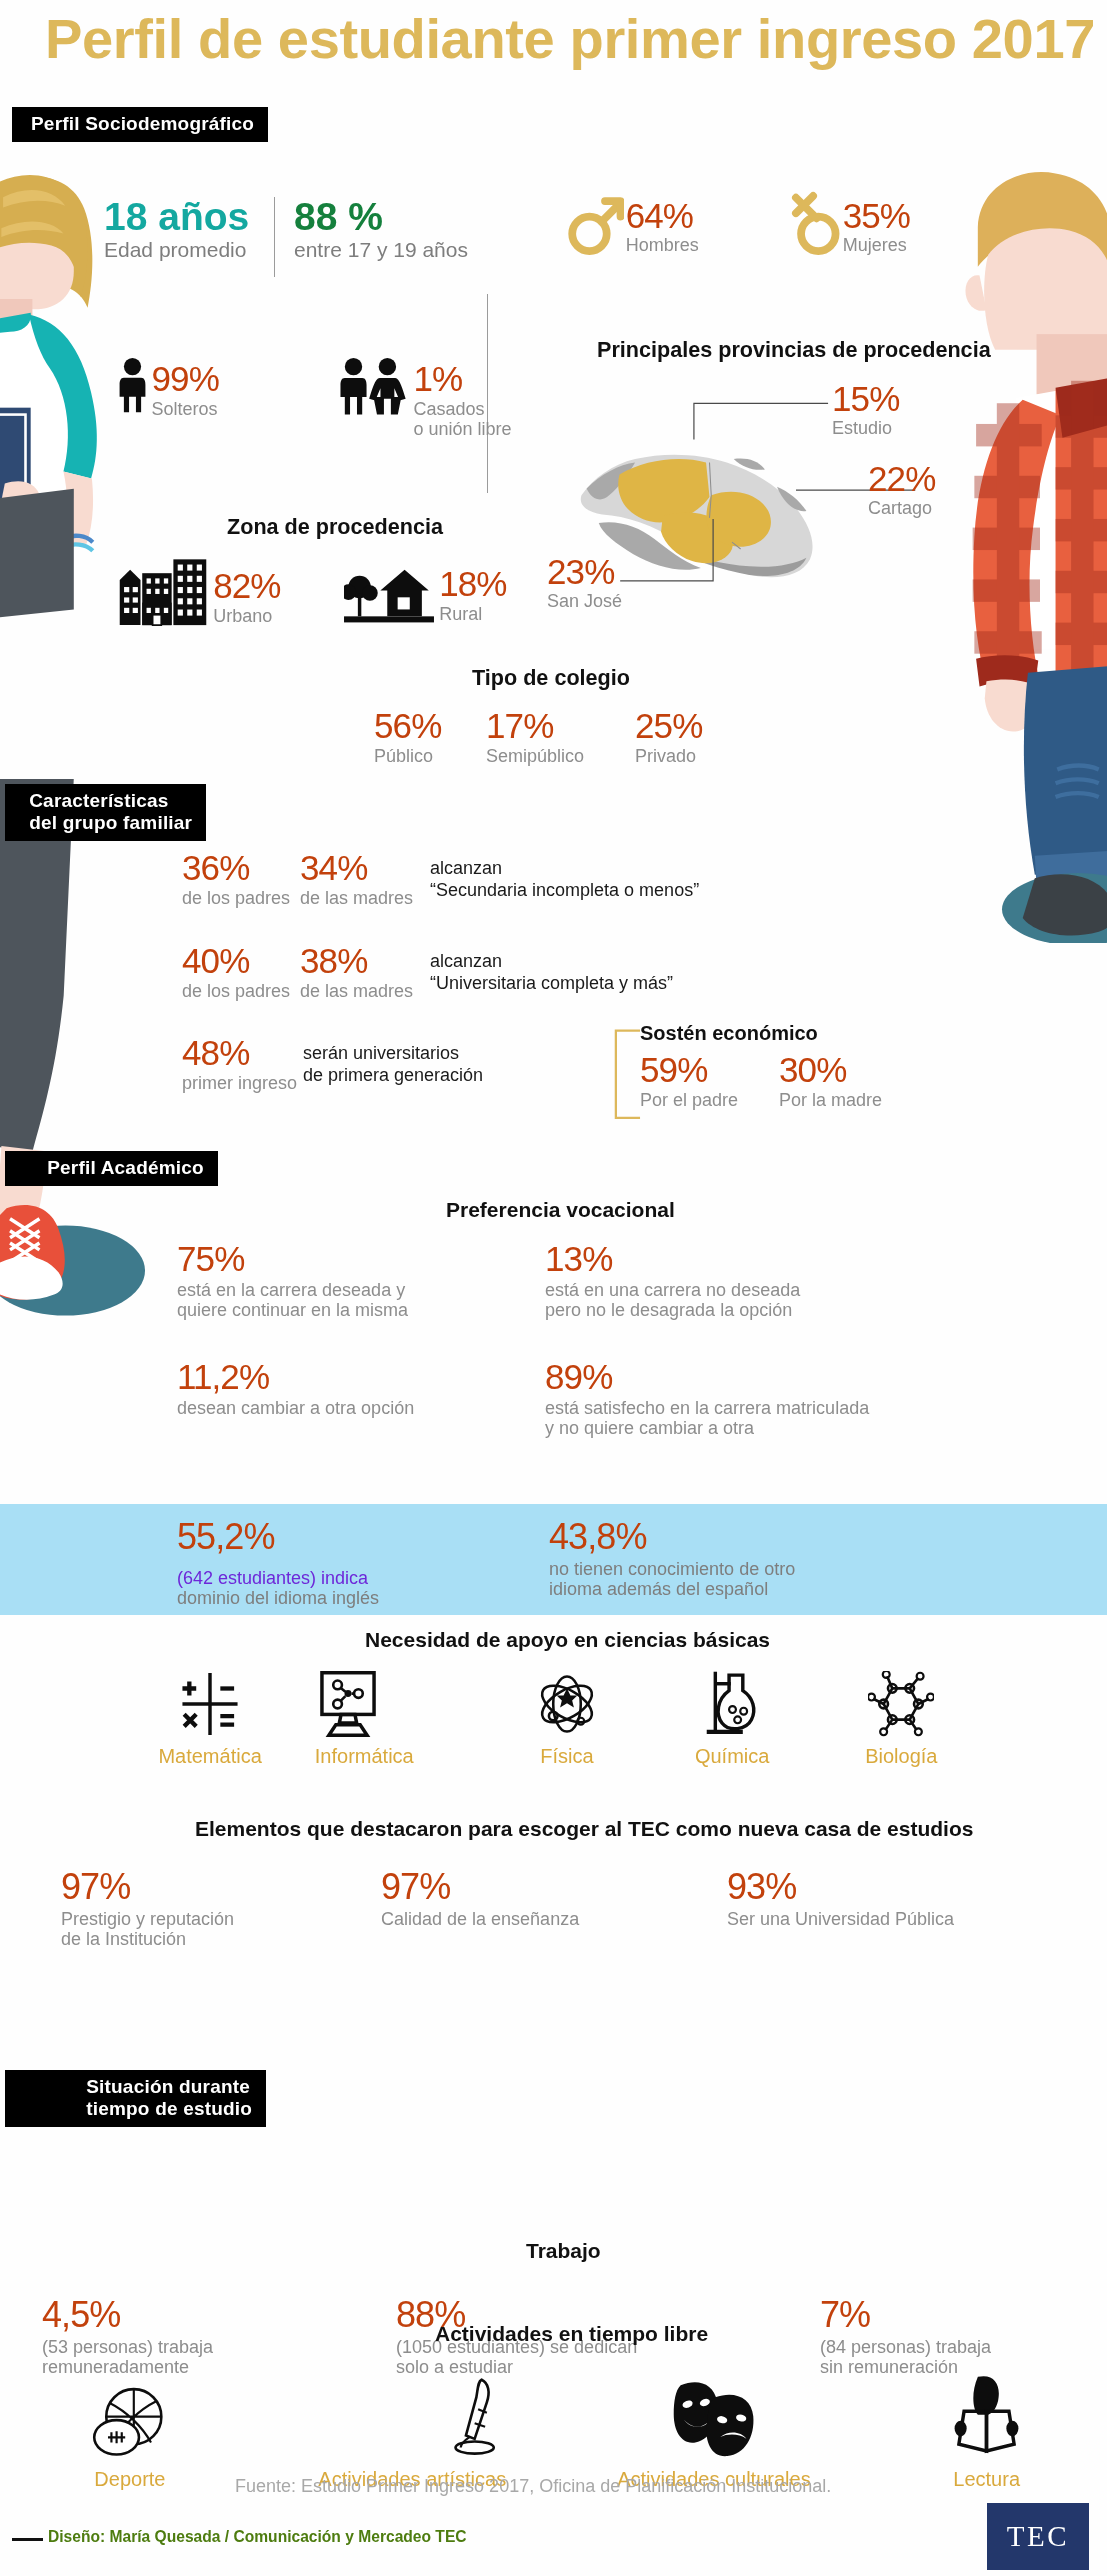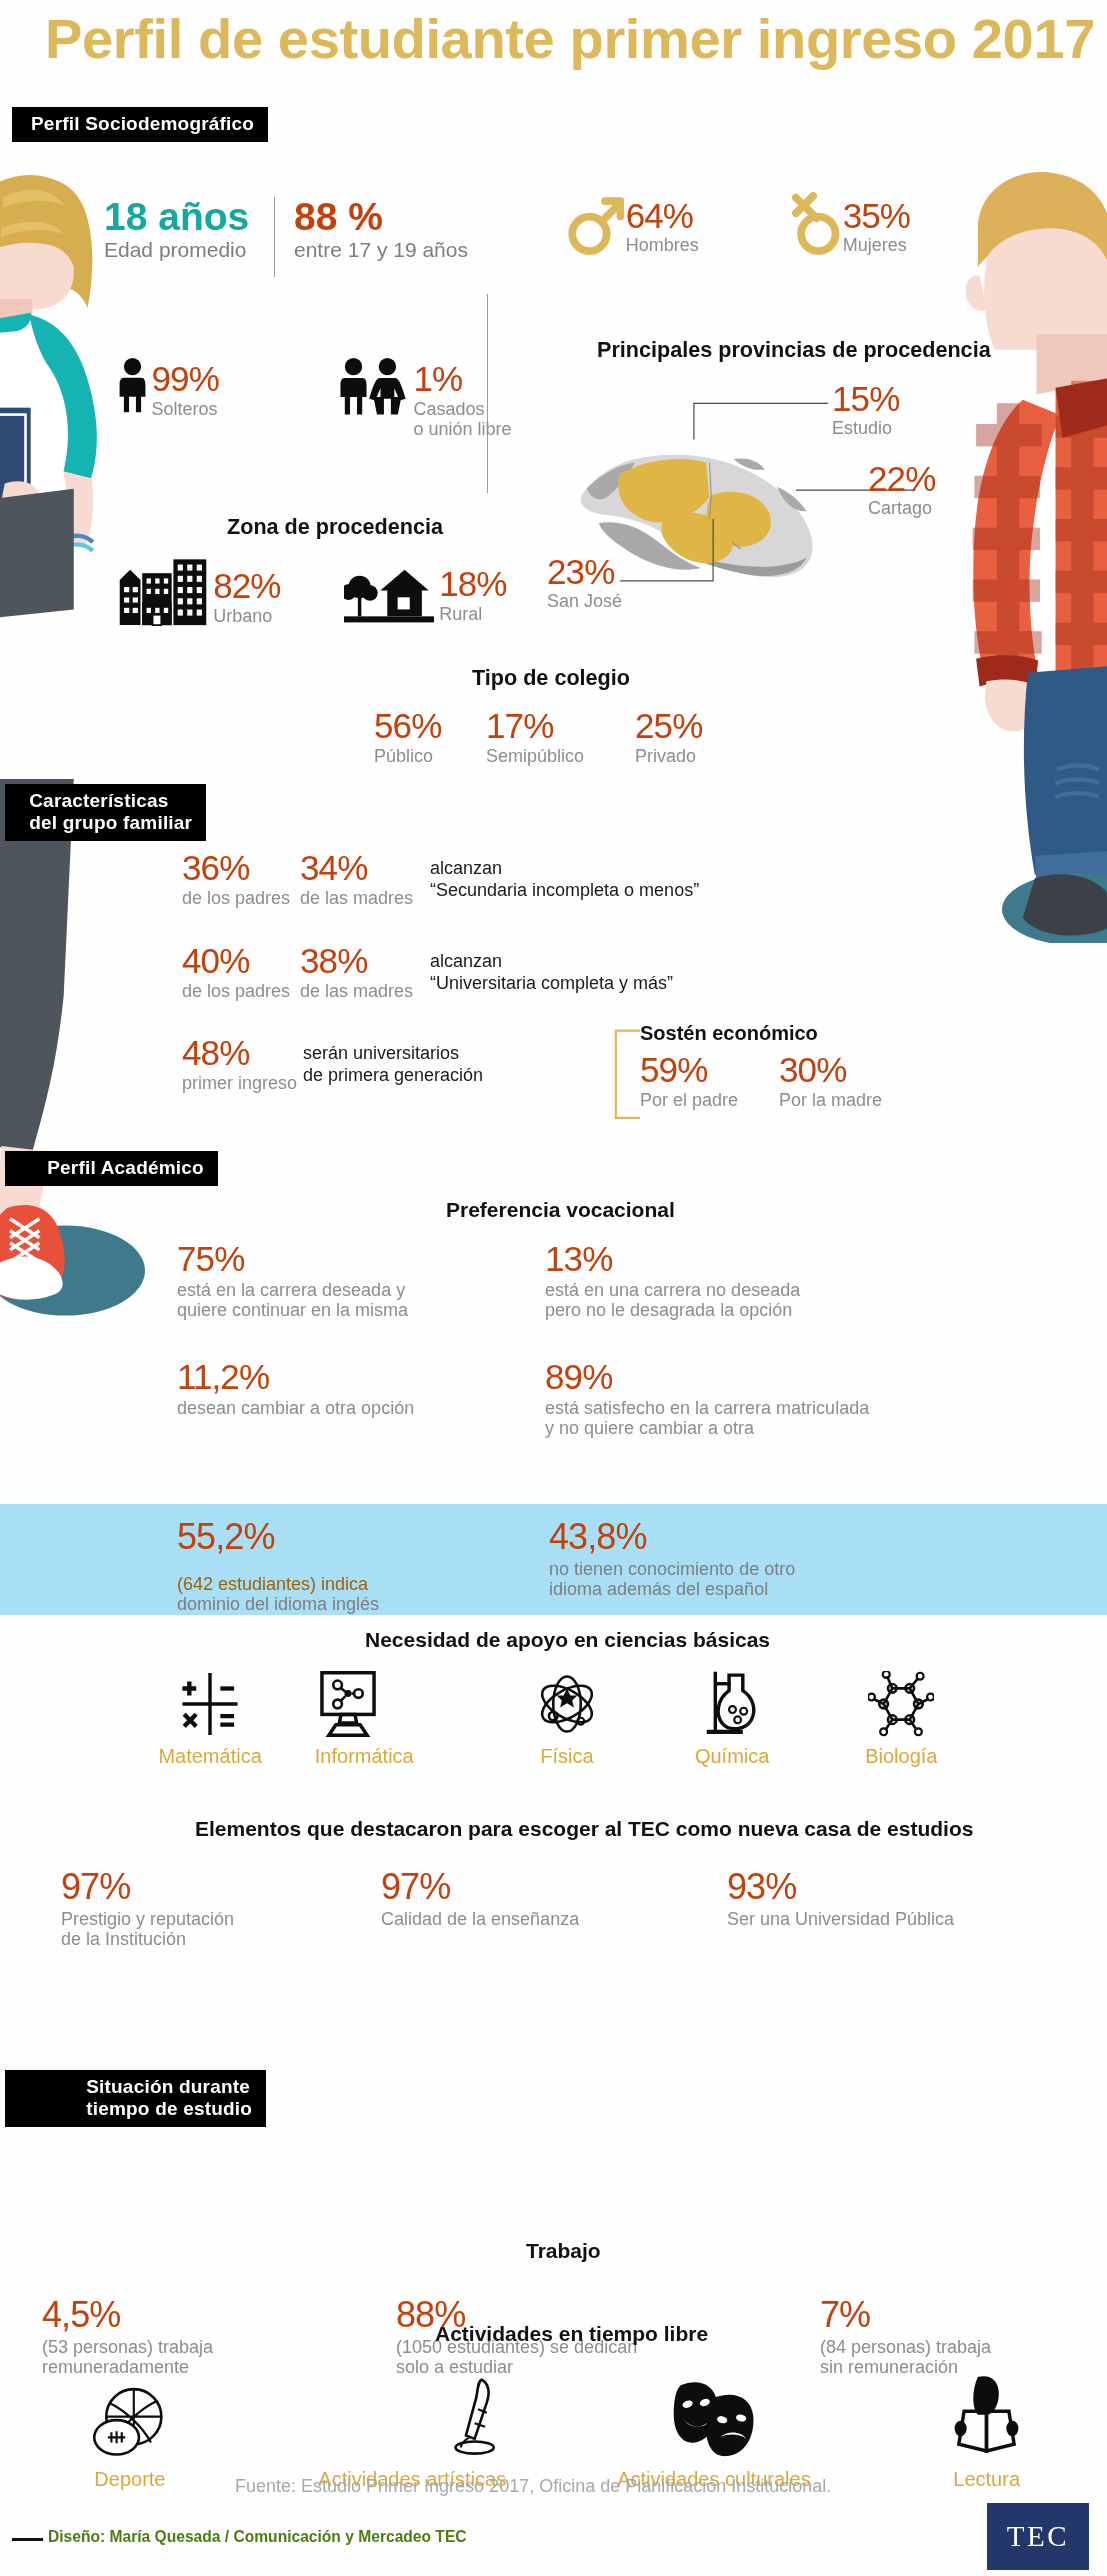--- a/index.html
+++ b/index.html
@@ -183,21 +183,21 @@
   <div class="abs black-tag" style="left:12px; top:107px;">
     <span>Perfil Sociodemográfico</span>
   </div>
 
   <div class="abs" style="left:104px; top:197px;">
     <div class="cond" style="font-size:39px; font-weight:bold; color:#14a8a0; line-height:1;">18 años</div>
     <div style="font-size:21px; color:#7d7d7d; margin-top:1.7px;">Edad promedio</div>
   </div>
   <div class="divider-v" style="left:274px; top:197px; height:80px;"></div>
   <div class="abs" style="left:294px; top:197px;">
-    <div class="cond" style="font-size:39px; font-weight:bold; color:#c2410c; line-height:1;">88 %</div>
+    <div class="cond" style="font-size:39px; font-weight:bold; color:#15803d; line-height:1;">88 %</div>
     <div style="font-size:21px; color:#7d7d7d; margin-top:1.7px;">entre 17 y 19 años</div>
   </div>
   <div class="divider-v" style="left:487px; top:294px; height:199px;"></div>
 
   <div class="abs" style="left:567px; top:189px; display:flex; align-items:flex-start;">
     <svg width="57" height="69" viewBox="0 0 66 80">
       <circle cx="26" cy="52" r="20" fill="none" stroke="#ddb85b" stroke-width="9"></circle>
       <path d="M40 38 L60 18" stroke="#ddb85b" stroke-width="9" stroke-linecap="round"></path>
       <path d="M44 14 L62 14 L62 32" fill="none" stroke="#ddb85b" stroke-width="9" stroke-linecap="round" stroke-linejoin="round"></path>
     </svg>
@@ -462,21 +462,21 @@
   </div>
   <div class="abs" style="left:545px; top:1359px;">
     <div class="big-num">89%</div>
     <div class="sub-lab" style="margin-top:3.5px;">está satisfecho en la carrera matriculada</div>
     <div class="sub-lab">y no quiere cambiar a otra</div>
   </div>
 
   <div id="lang-band"></div>
   <div class="abs" style="left:177px; top:1519px;">
     <div class="big-num cond" style="font-size:36px;">55,2%</div>
-    <div class="sub-lab cond" style="margin-top:19px; color:#a16207;">(642 estudiantes) indica</div>
+    <div class="sub-lab cond" style="margin-top:13px; color:#6d28d9;">(642 estudiantes) indica</div>
     <div class="sub-lab cond" style="color:#7e7e7e;">dominio del idioma inglés</div>
   </div>
   <div class="abs" style="left:549px; top:1519px;">
     <div class="big-num cond" style="font-size:36px;">43,8%</div>
     <div class="sub-lab cond" style="margin-top:3.5px; color:#7e7e7e;">no tienen conocimiento de otro</div>
     <div class="sub-lab cond" style="color:#7e7e7e;">idioma además del español</div>
   </div>
 
   <div class="abs sec-title" style="left:365px; top:1628px; font-size:21px;">Necesidad de apoyo en ciencias básicas</div>
 

